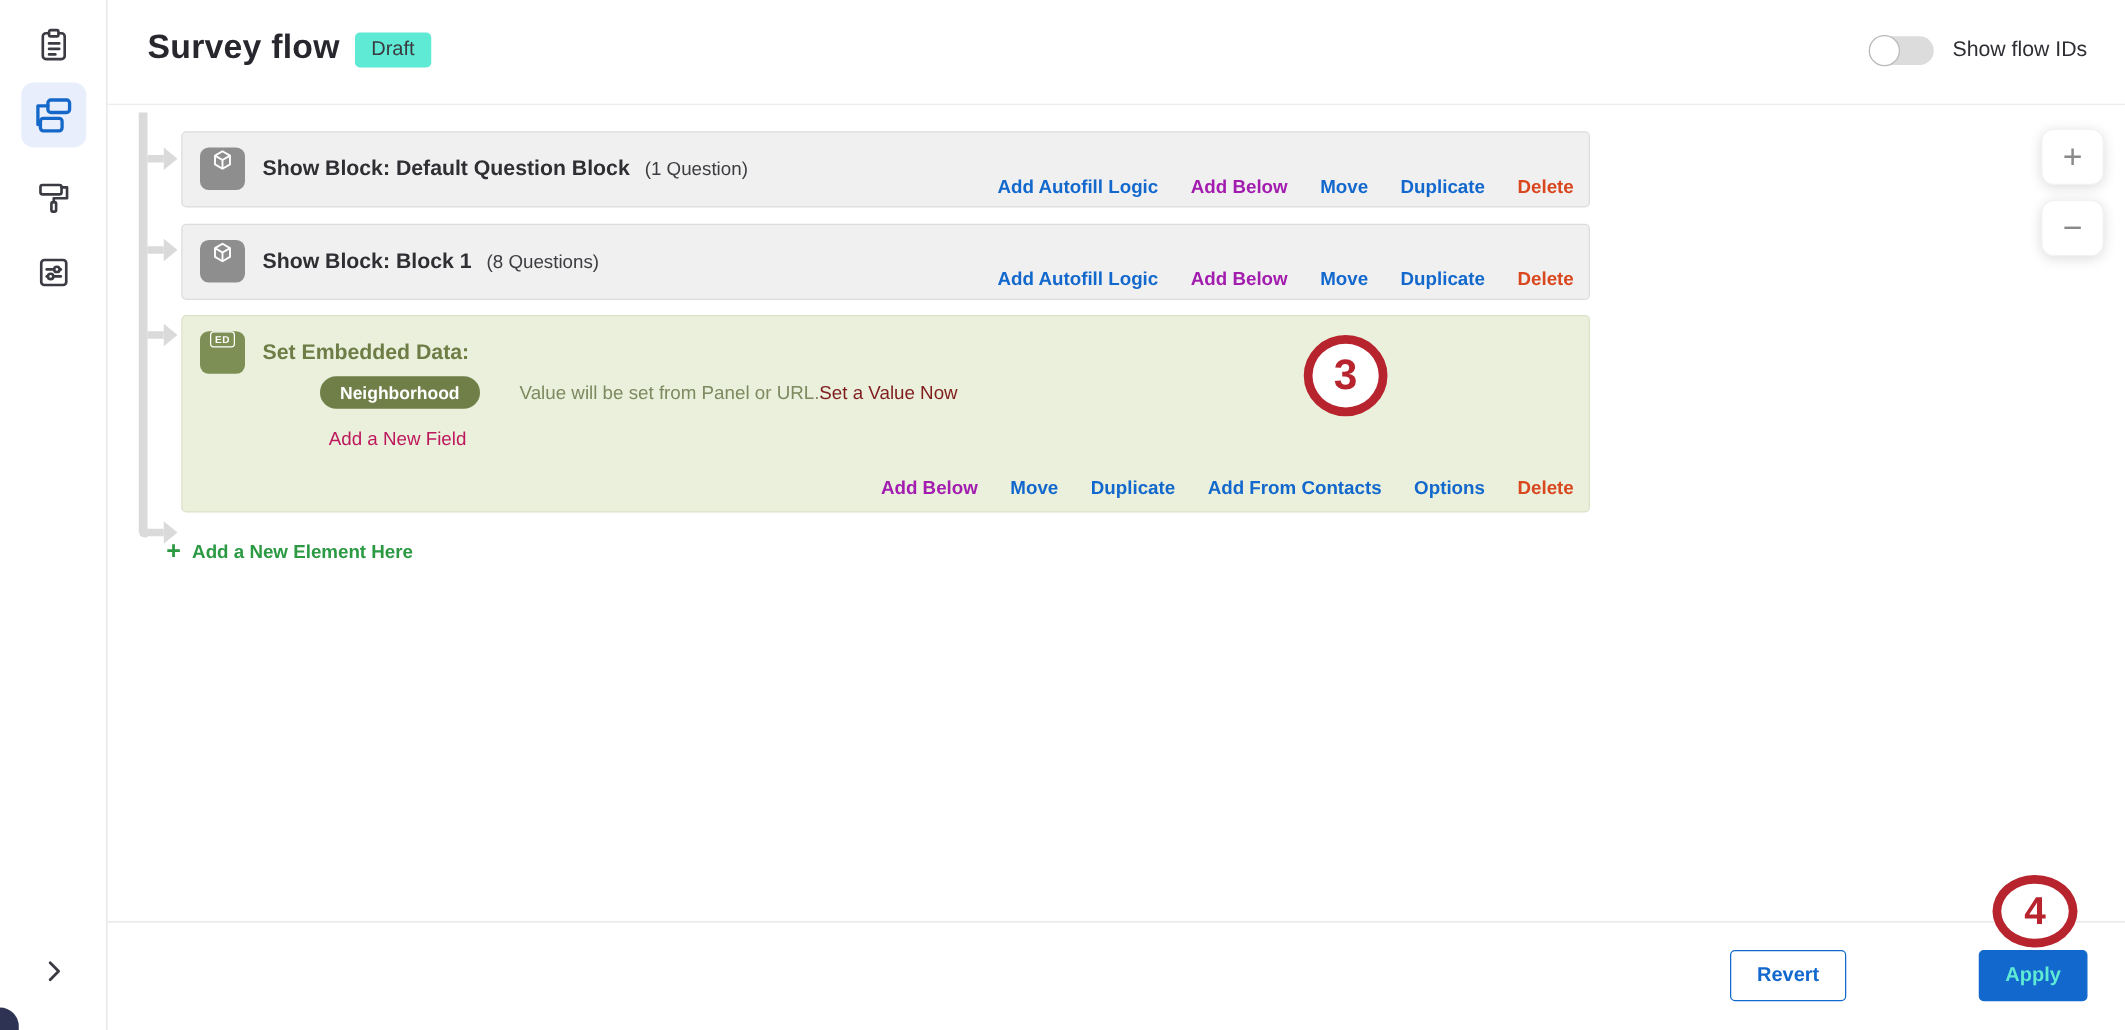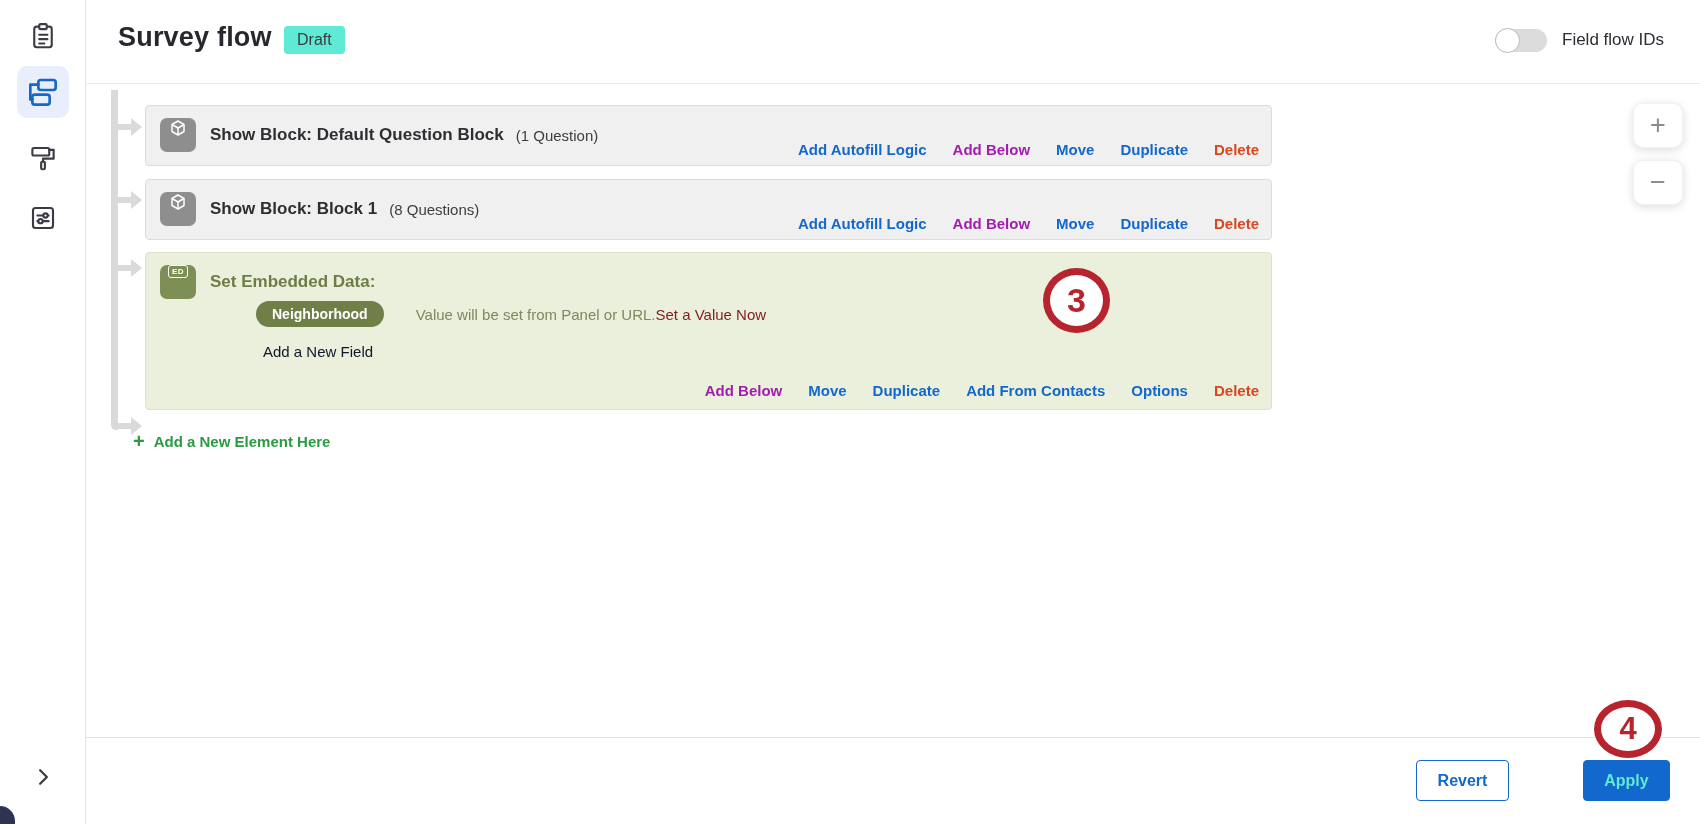--- a/index.html
+++ b/index.html
@@ -38,39 +38,39 @@
   .blk-title.olive-t { color:#6d7d45; }
   .blk-actions { position:absolute; right:12px; bottom:7px; display:flex; gap:26px; font-size:15px; font-weight:bold; white-space:nowrap; }
   .blk-actions a { text-decoration:none; cursor:pointer; }
   .lnk-blue { color:#1268cc; } .lnk-green { color:#a21caf; } .lnk-red { color:#d9471e; }
 
   
   .ed-row { position:absolute; left:110px; top:48px; display:flex; align-items:center; }
   .ed-pill { background:#6f7f47; color:#fff; font-weight:bold; font-size:14px; padding:5px 16px; border-radius:14px; cursor:pointer; }
   .ed-valtext { margin-left:32px; font-size:15px; color:#7d895e; }
   .ed-setval { font-size:15px; color:#7f1d1d; text-decoration:none; cursor:pointer; }
-  .ed-addfield { position:absolute; left:117px; top:90px; font-size:15px; color:#0f172a; text-decoration:none; cursor:pointer; }
+  .ed-addfield { position:absolute; left:117px; top:90px; font-size:15px; color:#be185d; text-decoration:none; cursor:pointer; }
 
   
   .add-element { position:absolute; left:133px; top:431px; display:flex; align-items:center; gap:9px; color:#2b9a43; font-weight:bold; font-size:15px; cursor:pointer; white-space:nowrap; }
   .add-element .plus { font-size:20px; font-weight:bold; line-height:1; }
 
   
   .anno-circle { position:absolute; background:#fff; border:7px solid #b7242e; border-radius:50%; display:flex; align-items:center; justify-content:center; color:#b7242e; font-weight:bold; z-index:5; }
   .anno-3 { left:1043px; top:268px; width:67px; height:65px; font-size:34px; }
   .anno-4 { left:1594px; top:700px; width:68px; height:58px; font-size:31px; }
 
   
   .zoom-btn { position:absolute; left:1633px; width:50px; height:45px; background:#fff; border:1px solid #f2f2f2; border-radius:10px; box-shadow:0 2px 10px rgba(0,0,0,.14); display:flex; align-items:center; justify-content:center; font-size:27px; color:#8a8a8a; cursor:pointer; }
   .zoom-in { top:103px; } .zoom-out { top:160px; }
 
   
   .footer-divider { position:absolute; left:86px; top:737px; width:1614px; height:1px; background:#e3e3e3; }
   .btn { position:absolute; top:760px; height:41px; border-radius:4px; font-size:16px; font-weight:bold; font-family:"Liberation Sans",sans-serif; display:flex; align-items:center; justify-content:center; cursor:pointer; }
-  .btn-revert { left:1416px; width:93px; background:#fff; border:1px solid #1268cc; color:#1268cc; }
+  .btn-revert { left:1384px; width:93px; background:#fff; border:1px solid #1268cc; color:#1268cc; }
   .btn-apply  { left:1583px; width:87px; background:#1268cc; border:1px solid #1268cc; color:#5eead4; z-index:4; }
 
   .expand-chevron { position:absolute; left:29px; top:763px; width:28px; height:28px; display:flex; align-items:center; justify-content:center; cursor:pointer; }
 </style>
 </head>
 <body>
 
 <div class="stage">
 
   <nav class="sidebar">
@@ -113,21 +113,21 @@
     </div>
     <div class="corner-blob"></div>
   </nav>
 
   <h1 class="page-title">Survey flow</h1>
   <span class="draft-badge">Draft</span>
   <div class="header-divider"></div>
   <div class="toggle">
       <span class="knob"></span>
     </div>
-  <span class="toggle-label">Field flow IDs</span>
+  <span class="toggle-label">Show flow IDs</span>
 
   <div class="vbar"></div>
   <div class="flow-arrow" style="top:118px;">
       <span class="stub"></span>
       <span class="head"></span>
     </div>
   <div class="flow-arrow" style="top:191px;">
       <span class="stub"></span>
       <span class="head"></span>
     </div>

